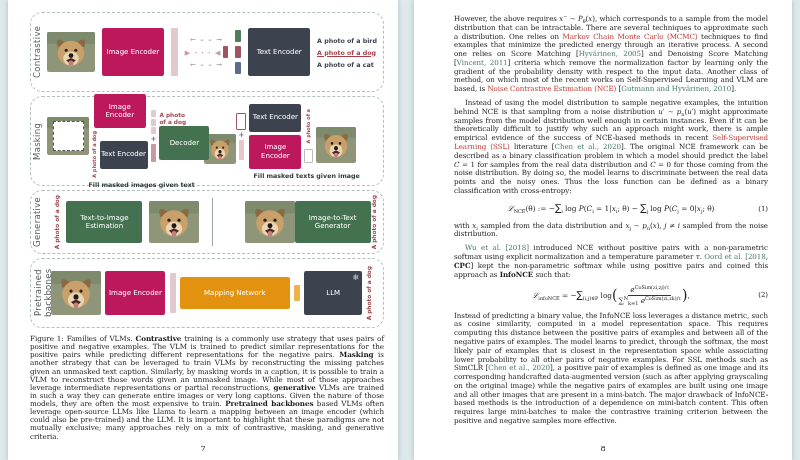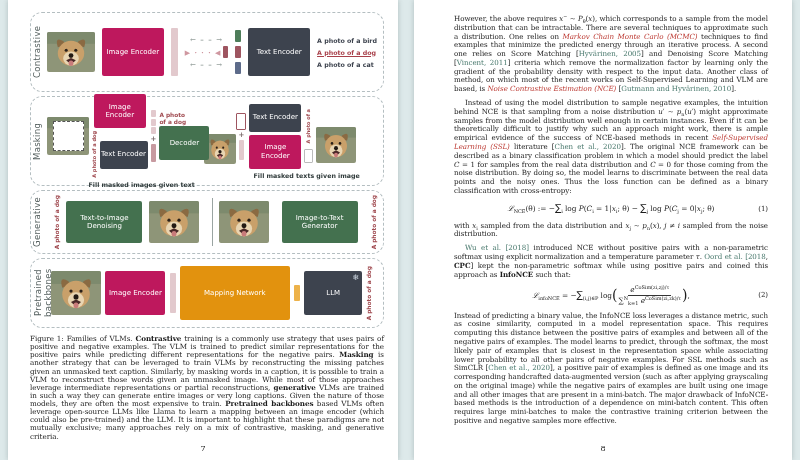--- a/index.html
+++ b/index.html
@@ -57,21 +57,21 @@
     font-family:"DejaVu Sans",sans-serif;}
   .figcaption{font-size:7.2px;line-height:1.13;text-align:justify;color:#1c1c1c;margin-top:7px;
     letter-spacing:-0.05px;}
   .figcaption .b{font-weight:bold;}
 
   
   .textcol{position:absolute;left:40px;top:15px;width:314px;font-size:7.1px;line-height:1.24;
     color:#1c1c1c;text-align:justify;letter-spacing:-0.04px;}
   .para{margin:0 0 5px 0;}
   .indent{text-indent:11px;}
-  .red{color:#bc3a33;font-style:italic;}
+  .red{color:#bc3a33;}
   .cite{color:#49796d;}
   .b{font-weight:bold;}
   .i{font-style:italic;}
   .sub{vertical-align:sub;font-size:0.68em;line-height:0;}
   .sup{vertical-align:super;font-size:0.68em;line-height:0;}
   .sum{font-size:1.25em;font-family:"DejaVu Sans",sans-serif;line-height:0;}
   .cal{font-style:italic;font-family:"DejaVu Serif",serif;}
   .eq{position:relative;display:flex;align-items:center;justify-content:center;
     margin:6px 0 6px 0;font-size:7.4px;min-height:14px;}
   .eqnum{position:absolute;right:0;top:50%;transform:translateY(-50%);font-size:7px;color:#1c1c1c;}
@@ -217,37 +217,37 @@
         </div>
       </div>
     </div>
 
     <div class="figrow" style="height:64px;">
       <div class="rowlabel">Generative</div>
       <div class="rowbody">
         <div class="halves">
           <div class="half" style="flex-direction:row;align-items:center;justify-content:space-evenly;">
             <span class="vtext">A photo of a dog</span>
-            <div class="blk green" style="width:76px;height:42px;">Text-to-Image Denoising</div>
+            <div class="blk green" style="width:76px;height:42px;">Text-to-Image Estimation</div>
             <span class="dog" style="width:50px;height:42px;"><svg width="100%" height="100%" viewBox="0 0 40 34" preserveAspectRatio="none">
                   <rect width="40" height="34" fill="#8e9578"></rect>
                   <rect width="40" height="10" fill="#7d8a6d"></rect>
                   <path d="M9 13 Q6 3 14 8 L15 11 Z" fill="#8a6a42"></path>
                   <path d="M31 13 Q34 3 26 8 L25 11 Z" fill="#8a6a42"></path>
                   <ellipse cx="20" cy="18" rx="11" ry="10.5" fill="#c9a06a"></ellipse>
                   <ellipse cx="20" cy="22.5" rx="6.5" ry="6" fill="#e8d5b2"></ellipse>
                   <circle cx="16" cy="15.5" r="1.3" fill="#2a2019"></circle>
                   <circle cx="24" cy="15.5" r="1.3" fill="#2a2019"></circle>
                   <circle cx="20" cy="20" r="2" fill="#221a14"></circle>
                   <path d="M16 24 Q20 29 24 24 L20 22 Z" fill="#4a2828"></path>
                   <ellipse cx="20" cy="26.5" rx="2" ry="2.2" fill="#c97b7b"></ellipse>
                 </svg></span>
           </div>
           <div class="divider"></div>
-          <div class="half" style="flex-direction:row;align-items:center;justify-content:space-between;">
+          <div class="half" style="flex-direction:row;align-items:center;justify-content:flex-end;">
             <span class="dog" style="width:50px;height:42px;"><svg width="100%" height="100%" viewBox="0 0 40 34" preserveAspectRatio="none">
                   <rect width="40" height="34" fill="#8e9578"></rect>
                   <rect width="40" height="10" fill="#7d8a6d"></rect>
                   <path d="M9 13 Q6 3 14 8 L15 11 Z" fill="#8a6a42"></path>
                   <path d="M31 13 Q34 3 26 8 L25 11 Z" fill="#8a6a42"></path>
                   <ellipse cx="20" cy="18" rx="11" ry="10.5" fill="#c9a06a"></ellipse>
                   <ellipse cx="20" cy="22.5" rx="6.5" ry="6" fill="#e8d5b2"></ellipse>
                   <circle cx="16" cy="15.5" r="1.3" fill="#2a2019"></circle>
                   <circle cx="24" cy="15.5" r="1.3" fill="#2a2019"></circle>
                   <circle cx="20" cy="20" r="2" fill="#221a14"></circle>
@@ -273,21 +273,21 @@
                 <ellipse cx="20" cy="18" rx="11" ry="10.5" fill="#c9a06a"></ellipse>
                 <ellipse cx="20" cy="22.5" rx="6.5" ry="6" fill="#e8d5b2"></ellipse>
                 <circle cx="16" cy="15.5" r="1.3" fill="#2a2019"></circle>
                 <circle cx="24" cy="15.5" r="1.3" fill="#2a2019"></circle>
                 <circle cx="20" cy="20" r="2" fill="#221a14"></circle>
                 <path d="M16 24 Q20 29 24 24 L20 22 Z" fill="#4a2828"></path>
                 <ellipse cx="20" cy="26.5" rx="2" ry="2.2" fill="#c97b7b"></ellipse>
               </svg></span>
           <div class="blk mauve" style="width:60px;height:44px;">Image Encoder</div>
           <span class="pinkbar" style="width:6px;height:40px;"></span>
-          <div class="blk orange" style="width:110px;height:54px;">Mapping Network</div>
+          <div class="blk orange" style="width:110px;height:32px;">Mapping Network</div>
           <span class="minibar" style="width:6px;height:16px;background:#edb24a;"></span>
           <div class="blk slate" style="width:58px;height:44px;">
             <span>LLM</span>
             <span class="snow">❄</span>
           </div>
           <span class="vtext">A photo of a dog</span>
         </div>
       </div>
     </div>
 

